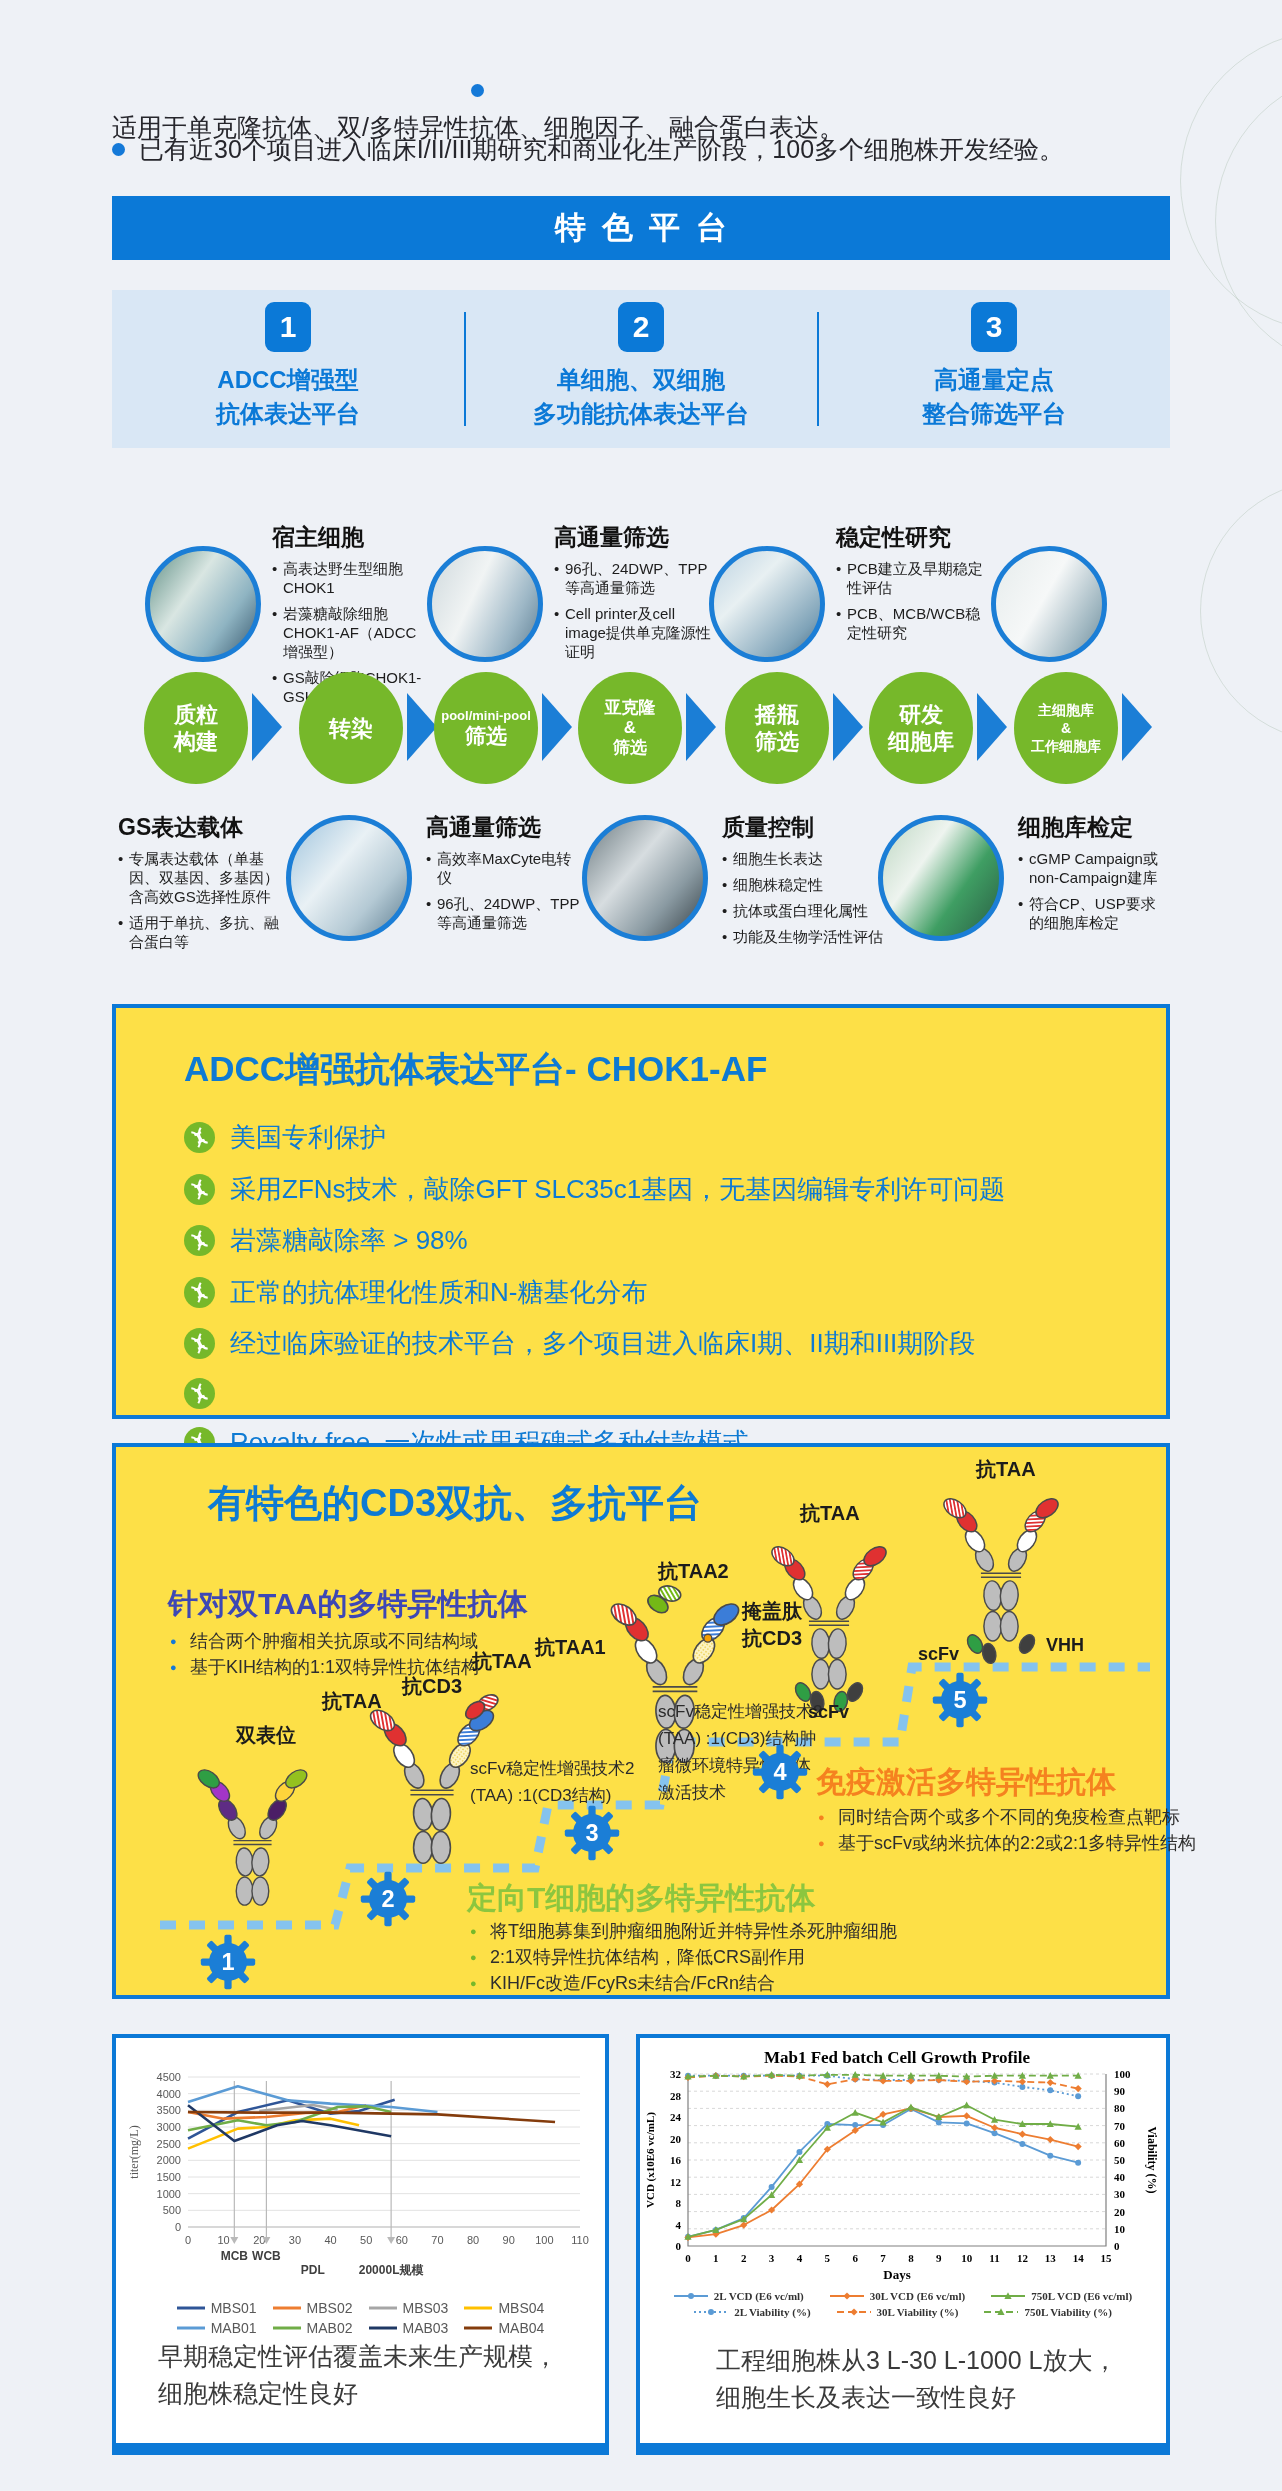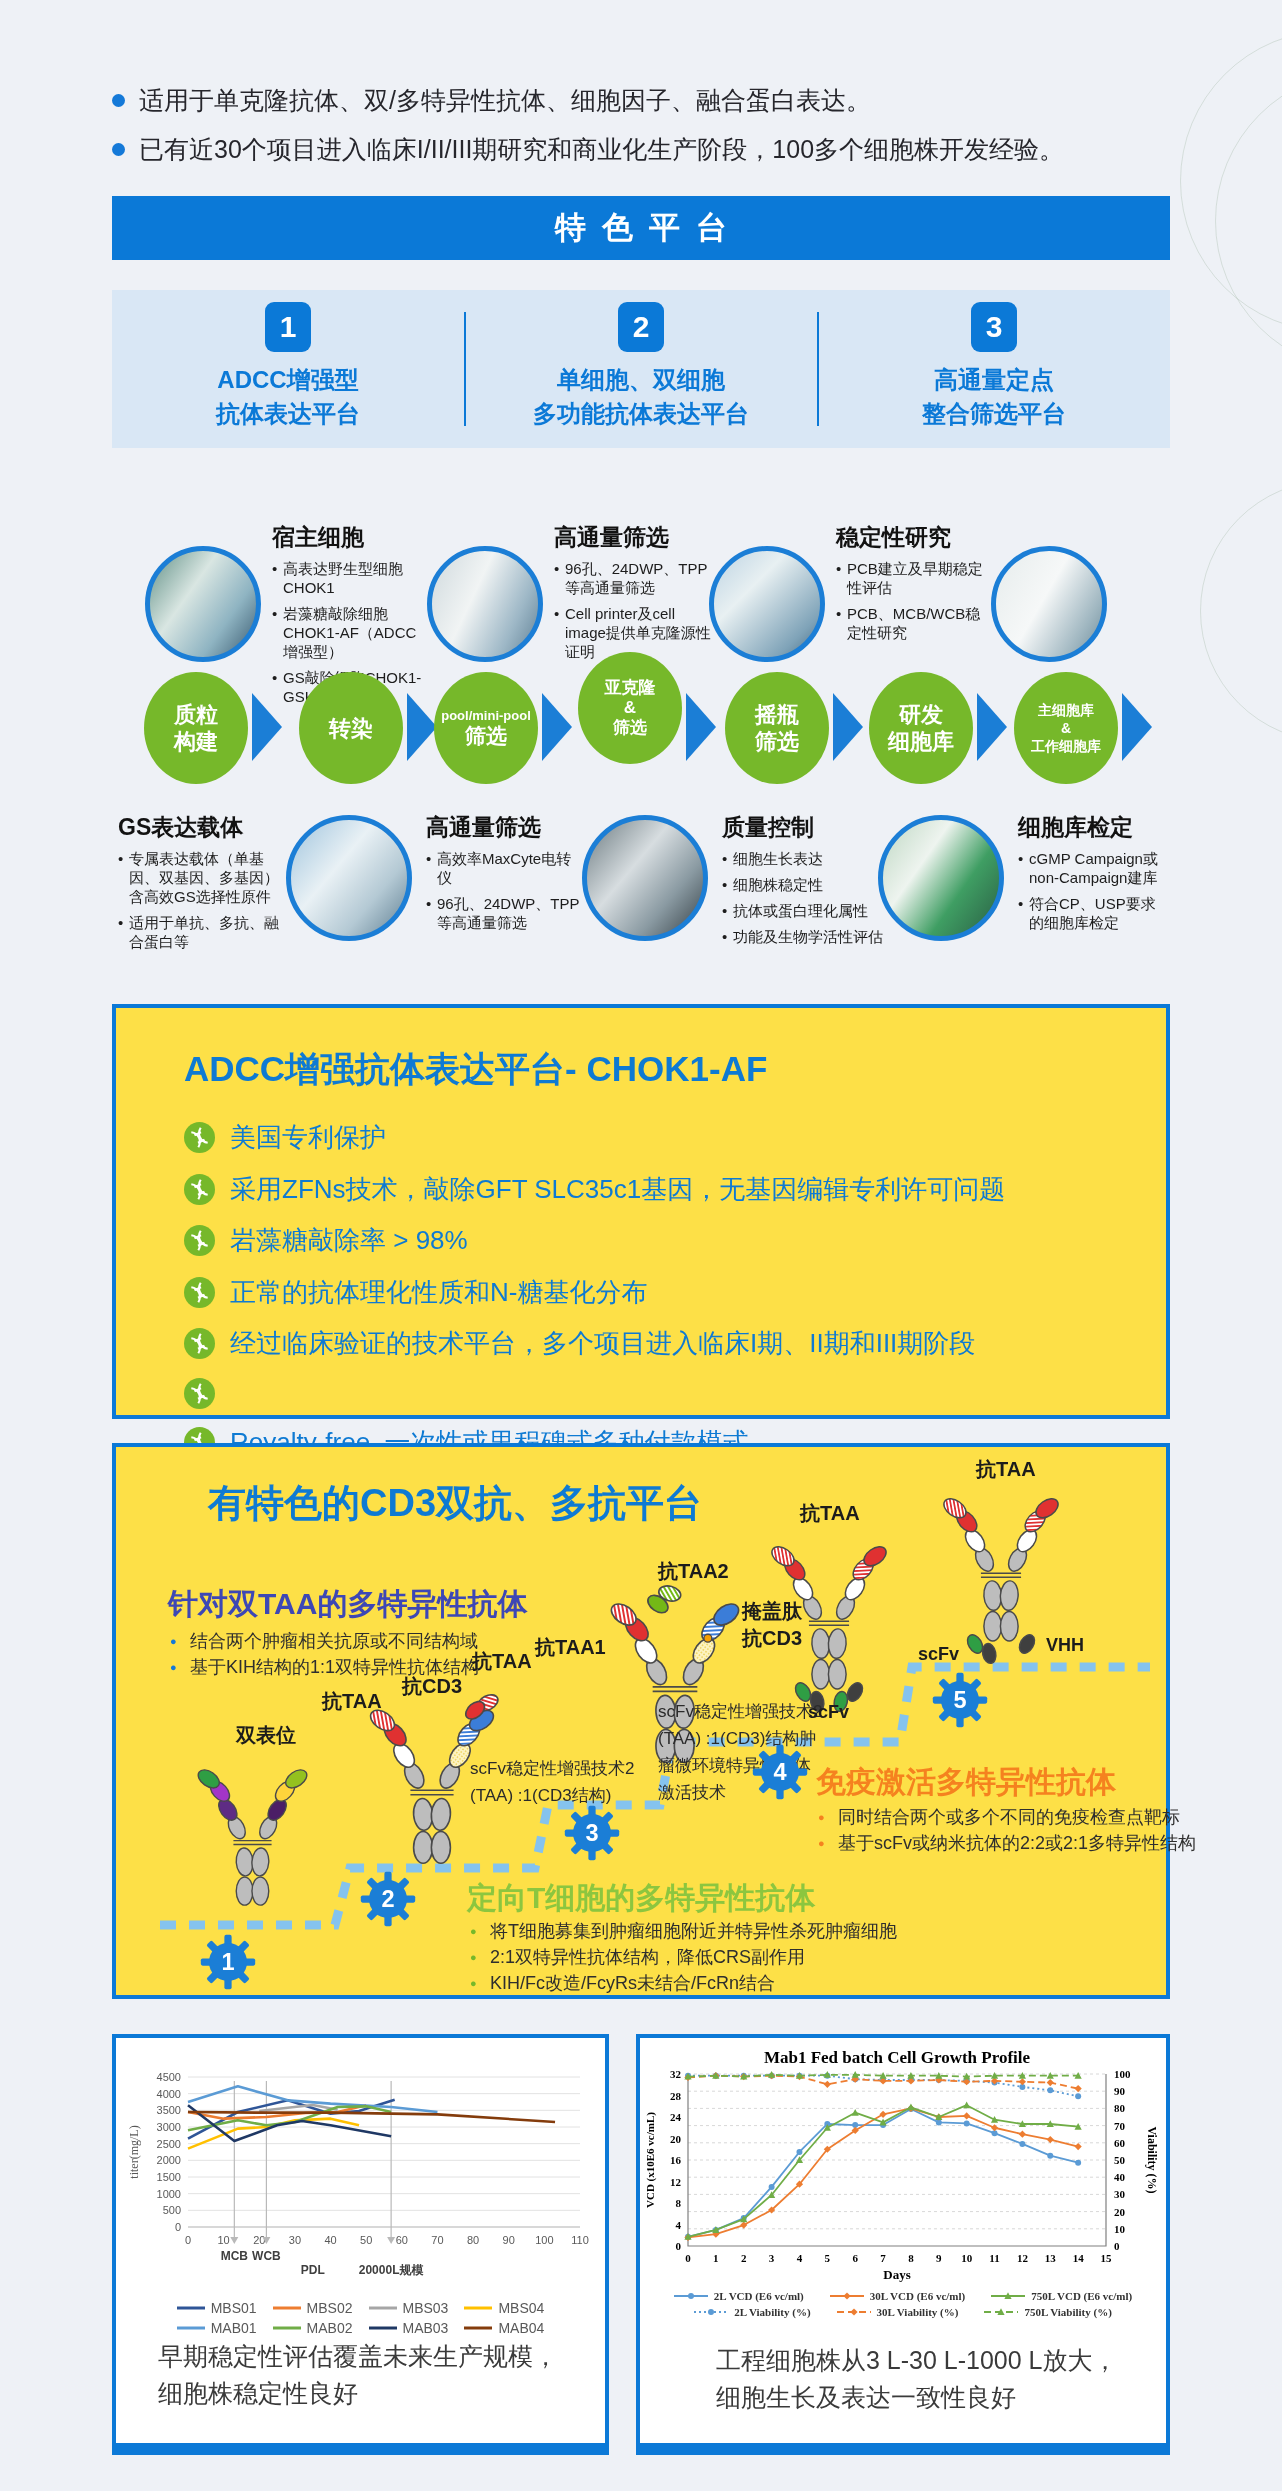--- a/index.html
+++ b/index.html
@@ -90,21 +90,21 @@
     </pattern>
   </defs>
 </svg>
 
 <div id="page">
 
   <div class="arc abs" style="left:1180px;top:30px;width:300px;height:300px;"></div>
   <div class="arc abs" style="left:1215px;top:70px;width:300px;height:300px;"></div>
   <div class="arc abs" style="left:1200px;top:480px;width:260px;height:260px;"></div>
 
-  <div class="abs intro-line" style="left:112px;top:84px;">
+  <div class="abs intro-line" style="left:112px;top:84px;flex-direction:column;">
     <span class="bdot"></span>
     <span>适用于单克隆抗体、双/多特异性抗体、细胞因子、融合蛋白表达。</span>
   </div>
   <div class="abs intro-line" style="left:112px;top:133px;">
     <span class="bdot"></span>
     <span>已有近30个项目进入临床I/II/III期研究和商业化生产阶段，100多个细胞株开发经验。</span>
   </div>
 
   <div class="abs banner">
     <span>特色平台</span>
@@ -159,21 +159,21 @@
   <div class="chev" style="left:252px;top:693px;"></div>
   <div class="step-el" style="left:299px;top:672px;">
     <span class="l">转染</span>
   </div>
   <div class="chev" style="left:407px;top:693px;"></div>
   <div class="step-el s-pool" style="left:434px;top:672px;">
     <span class="l l0">pool/mini-pool</span>
     <span class="l l1">筛选</span>
   </div>
   <div class="chev" style="left:542px;top:693px;"></div>
-  <div class="step-el s-sub" style="left:578px;top:652px;">
+  <div class="step-el s-sub" style="left:578px;top:672px;">
     <span class="l">亚克隆</span>
     <span class="l">&amp;</span>
     <span class="l">筛选</span>
   </div>
   <div class="chev" style="left:686px;top:693px;"></div>
   <div class="step-el" style="left:725px;top:672px;">
     <span class="l">摇瓶</span>
     <span class="l">筛选</span>
   </div>
   <div class="chev" style="left:833px;top:693px;"></div>

